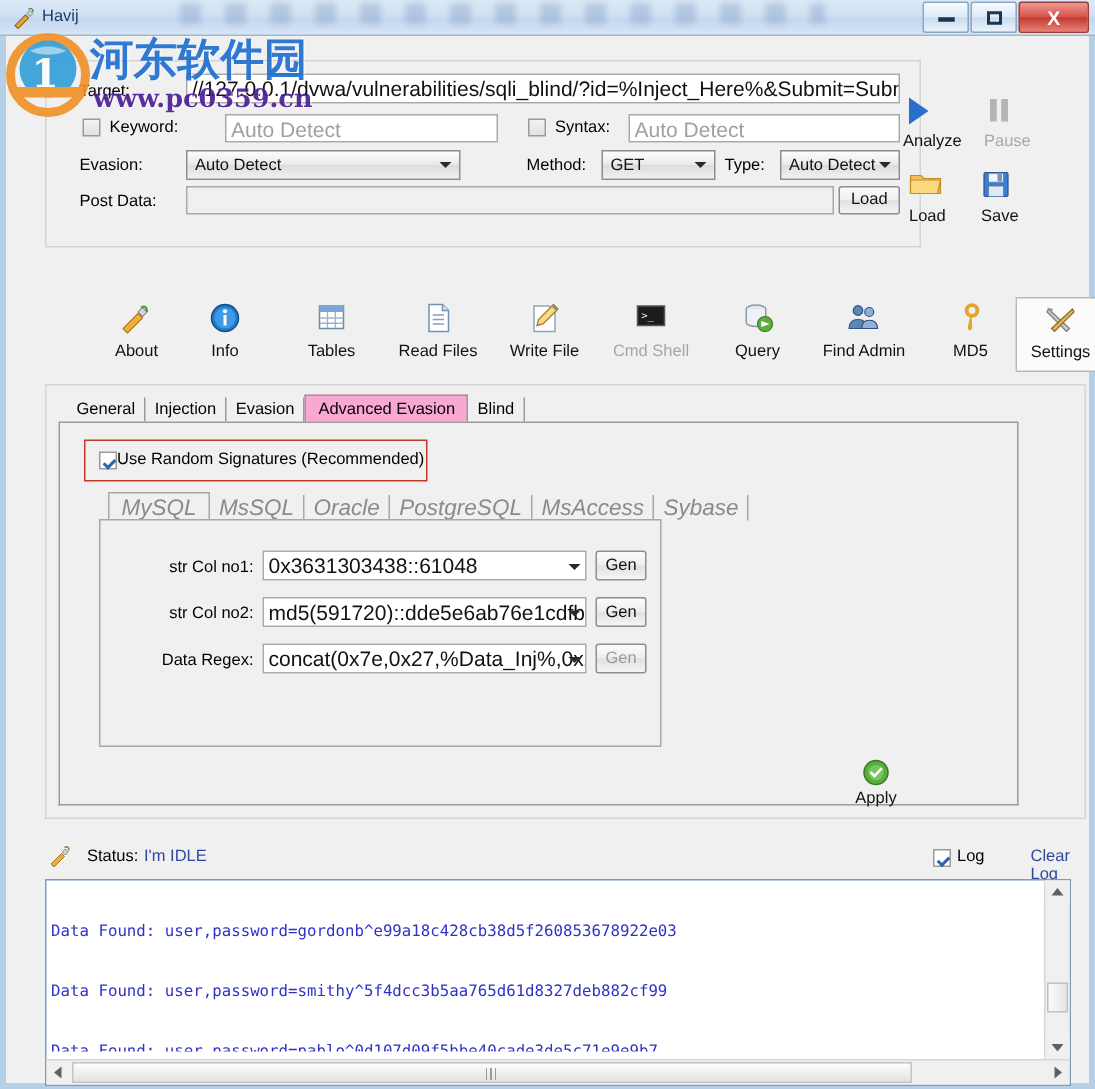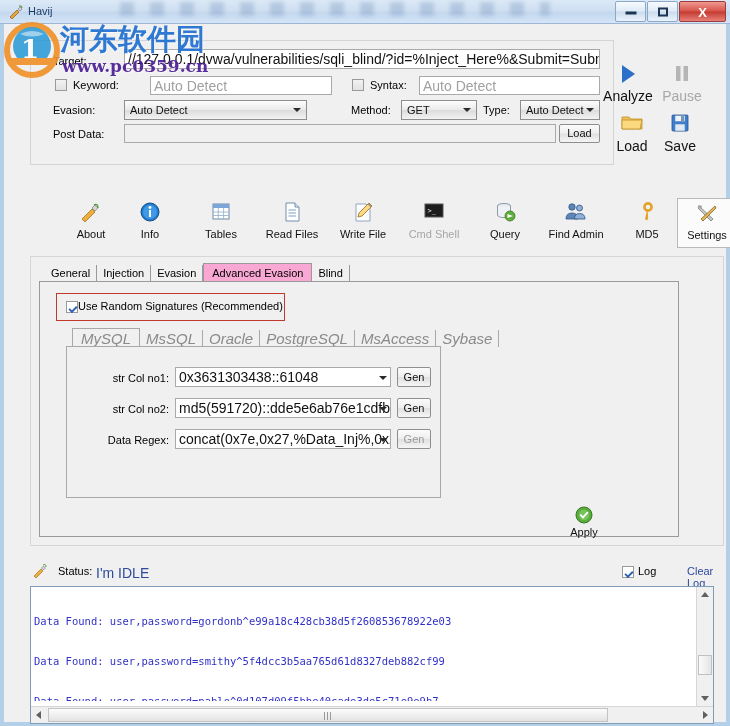--- a/index.html
+++ b/index.html
@@ -151,22 +151,22 @@
     font-size: 11px;
     text-align: center;
     color: #111;
     line-height: 17px;
   }
   .btn.disabled { color: #9b9b9b; }
 
   
   .act {
     position: absolute;
-    width: 52px; text-align: center;
-    font-size: 14px; color: #111;
+    width: 52px; 
+    font-size: 11px; color: #111;
   }
   .act.dim { color: #a8a8a8; }
   .act .gfx { display:block; height: 24px; margin-bottom: 1px; }
 
   
   .toolbar {
     position: absolute; left: 18px; top: 174px;
     width: 700px; height: 52px;
   }
   .tb-item {
@@ -278,21 +278,21 @@
   .status-row {
     position: absolute; left: 26px; top: 538px;
     width: 684px; height: 20px;
   }
   .status-label {
     position: absolute; left: 28px; top: 3px;
     font-size: 11px; color: #000;
   }
   .status-value {
     position: absolute; left: 66px; top: 3px;
-    font-size: 14px; color: #2d4a9e;
+    font-size: 11px; color: #2d4a9e;
   }
   .log-chk-label {
     position: absolute; left: 608px; top: 3px;
     font-size: 11px; color: #000;
   }
   .clear-log {
     position: absolute; left: 657px; top: 3px;
     font-size: 11px; color: #2d4a9e;
   }
 

